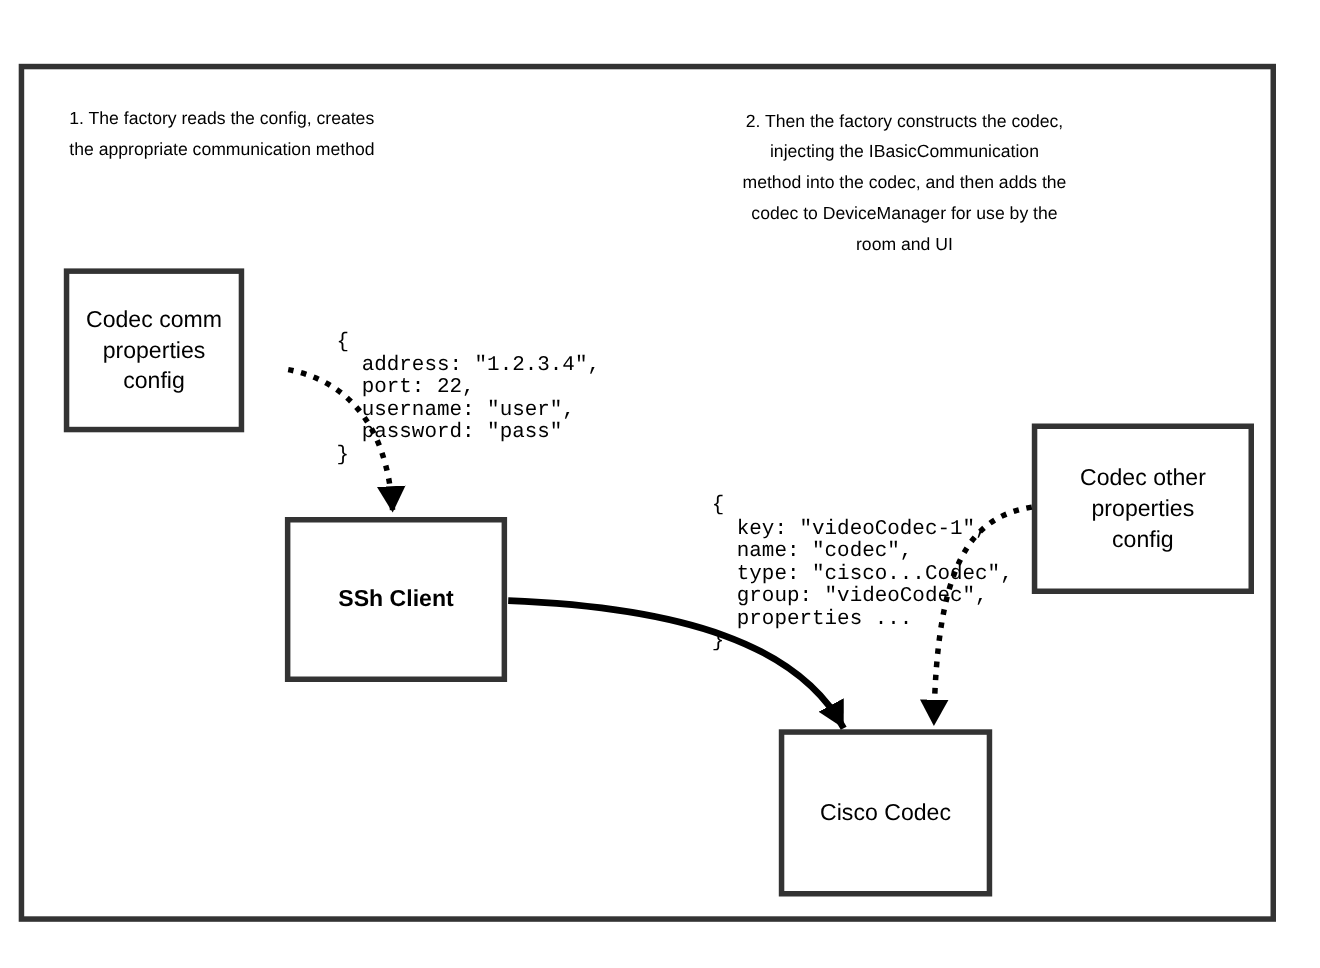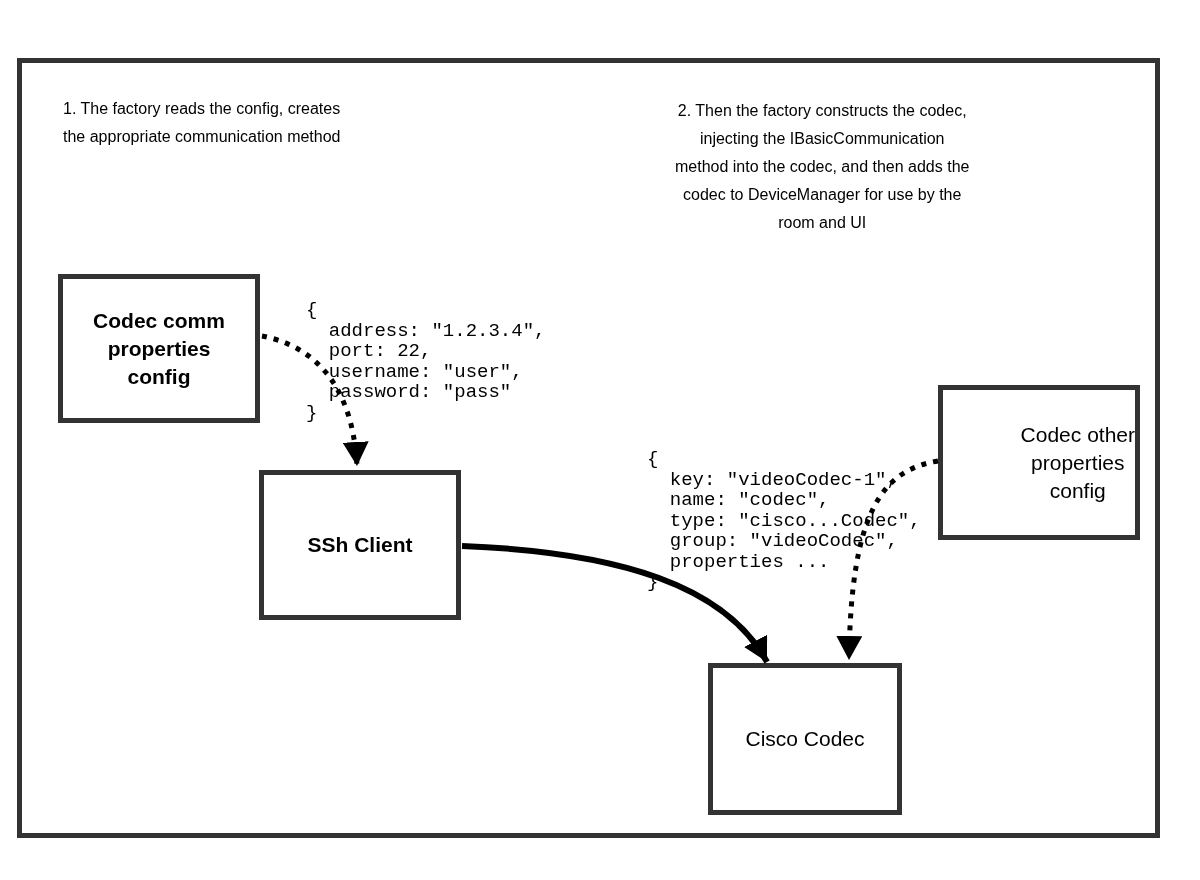--- a/index.html
+++ b/index.html
@@ -36,23 +36,23 @@
   .dbox{
     position:absolute;
     border:5px solid var(--box_border);
     box-sizing:border-box;
     background:var(--background);
     display:flex;align-items:center;justify-content:center;
     text-align:center;
     font-size:21px;line-height:28px;
     white-space:pre-line;
   }
-  .dbox.comm{left:58px;top:274px;width:202px;height:149px;font-weight:bold;}
+  .dbox.comm{left:58px;top:244px;width:164px;height:149px;}
   .dbox.ssh{left:259px;top:470px;width:202px;height:150px;font-weight:bold;}
-  .dbox.other{left:938px;top:385px;width:202px;height:155px;justify-content:flex-end;}
+  .dbox.other{left:938px;top:385px;width:202px;height:155px;}
   .dbox.cisco{left:708px;top:663px;width:194px;height:152px;}
   pre.code{
     position:absolute;
     margin:0;
     font-family:"Liberation Mono","DejaVu Sans Mono",monospace;
     font-size:19px;
     line-height:20.5px;
     white-space:pre;
     color:var(--ink);
   }

